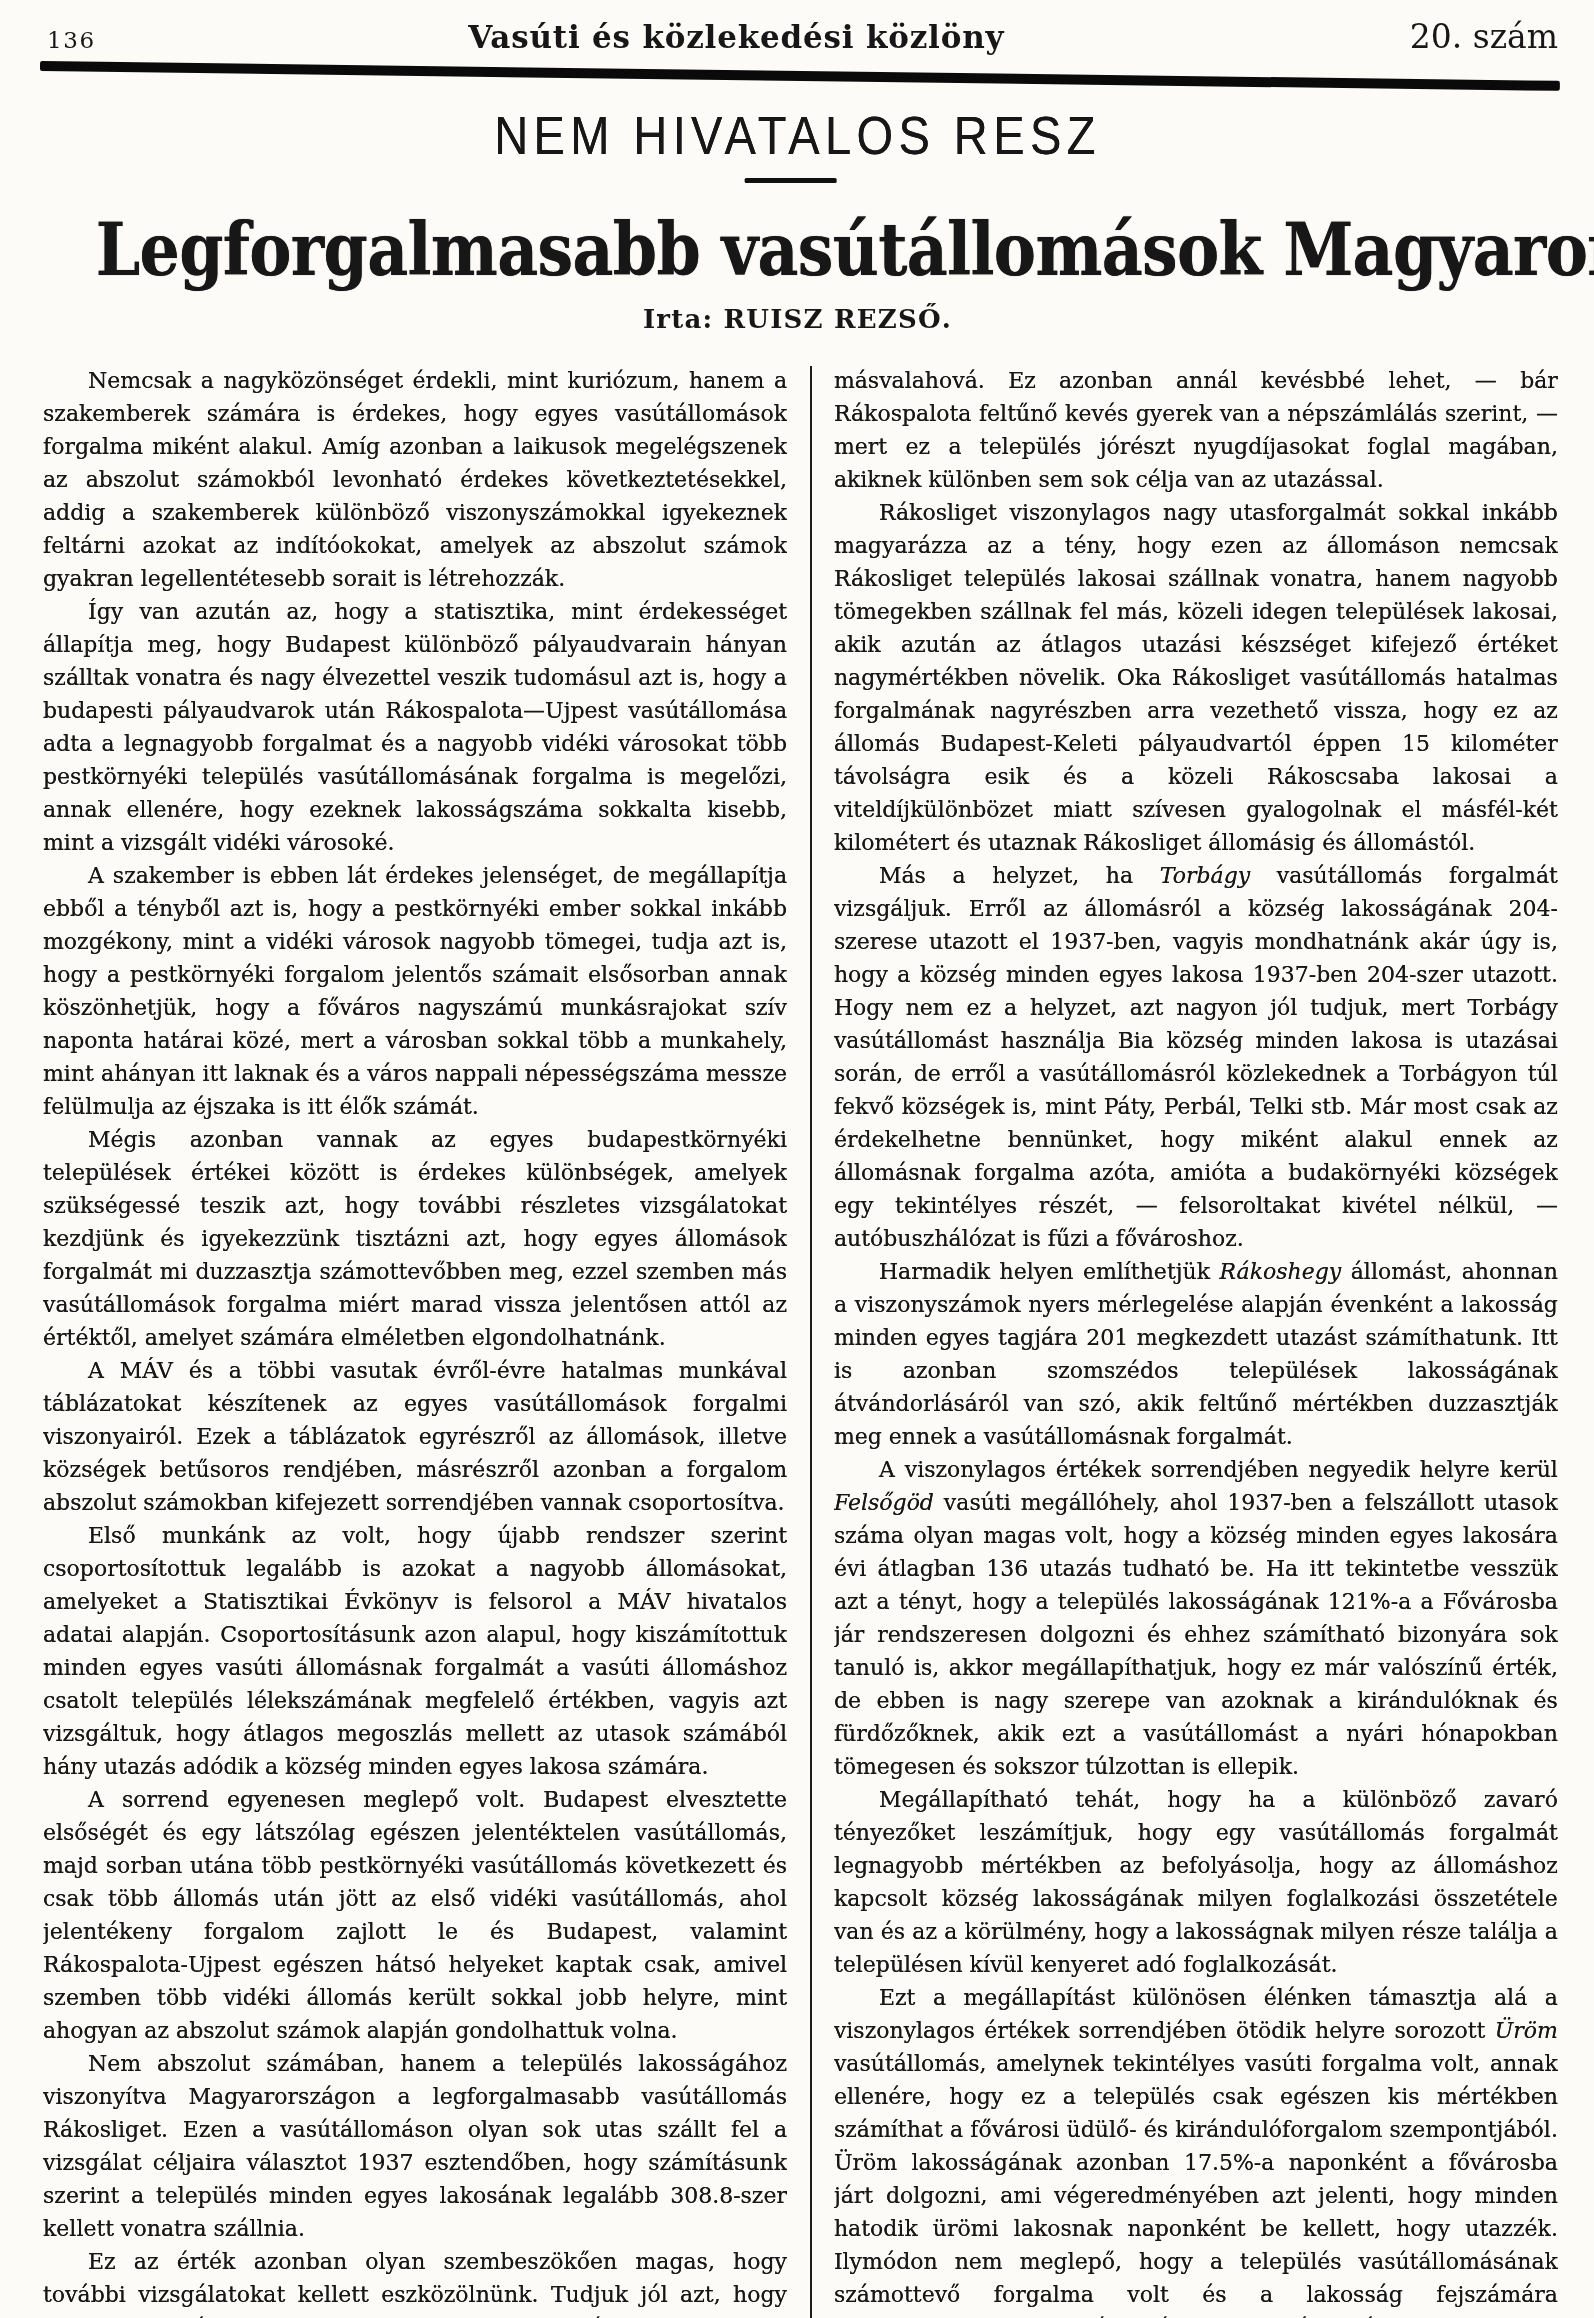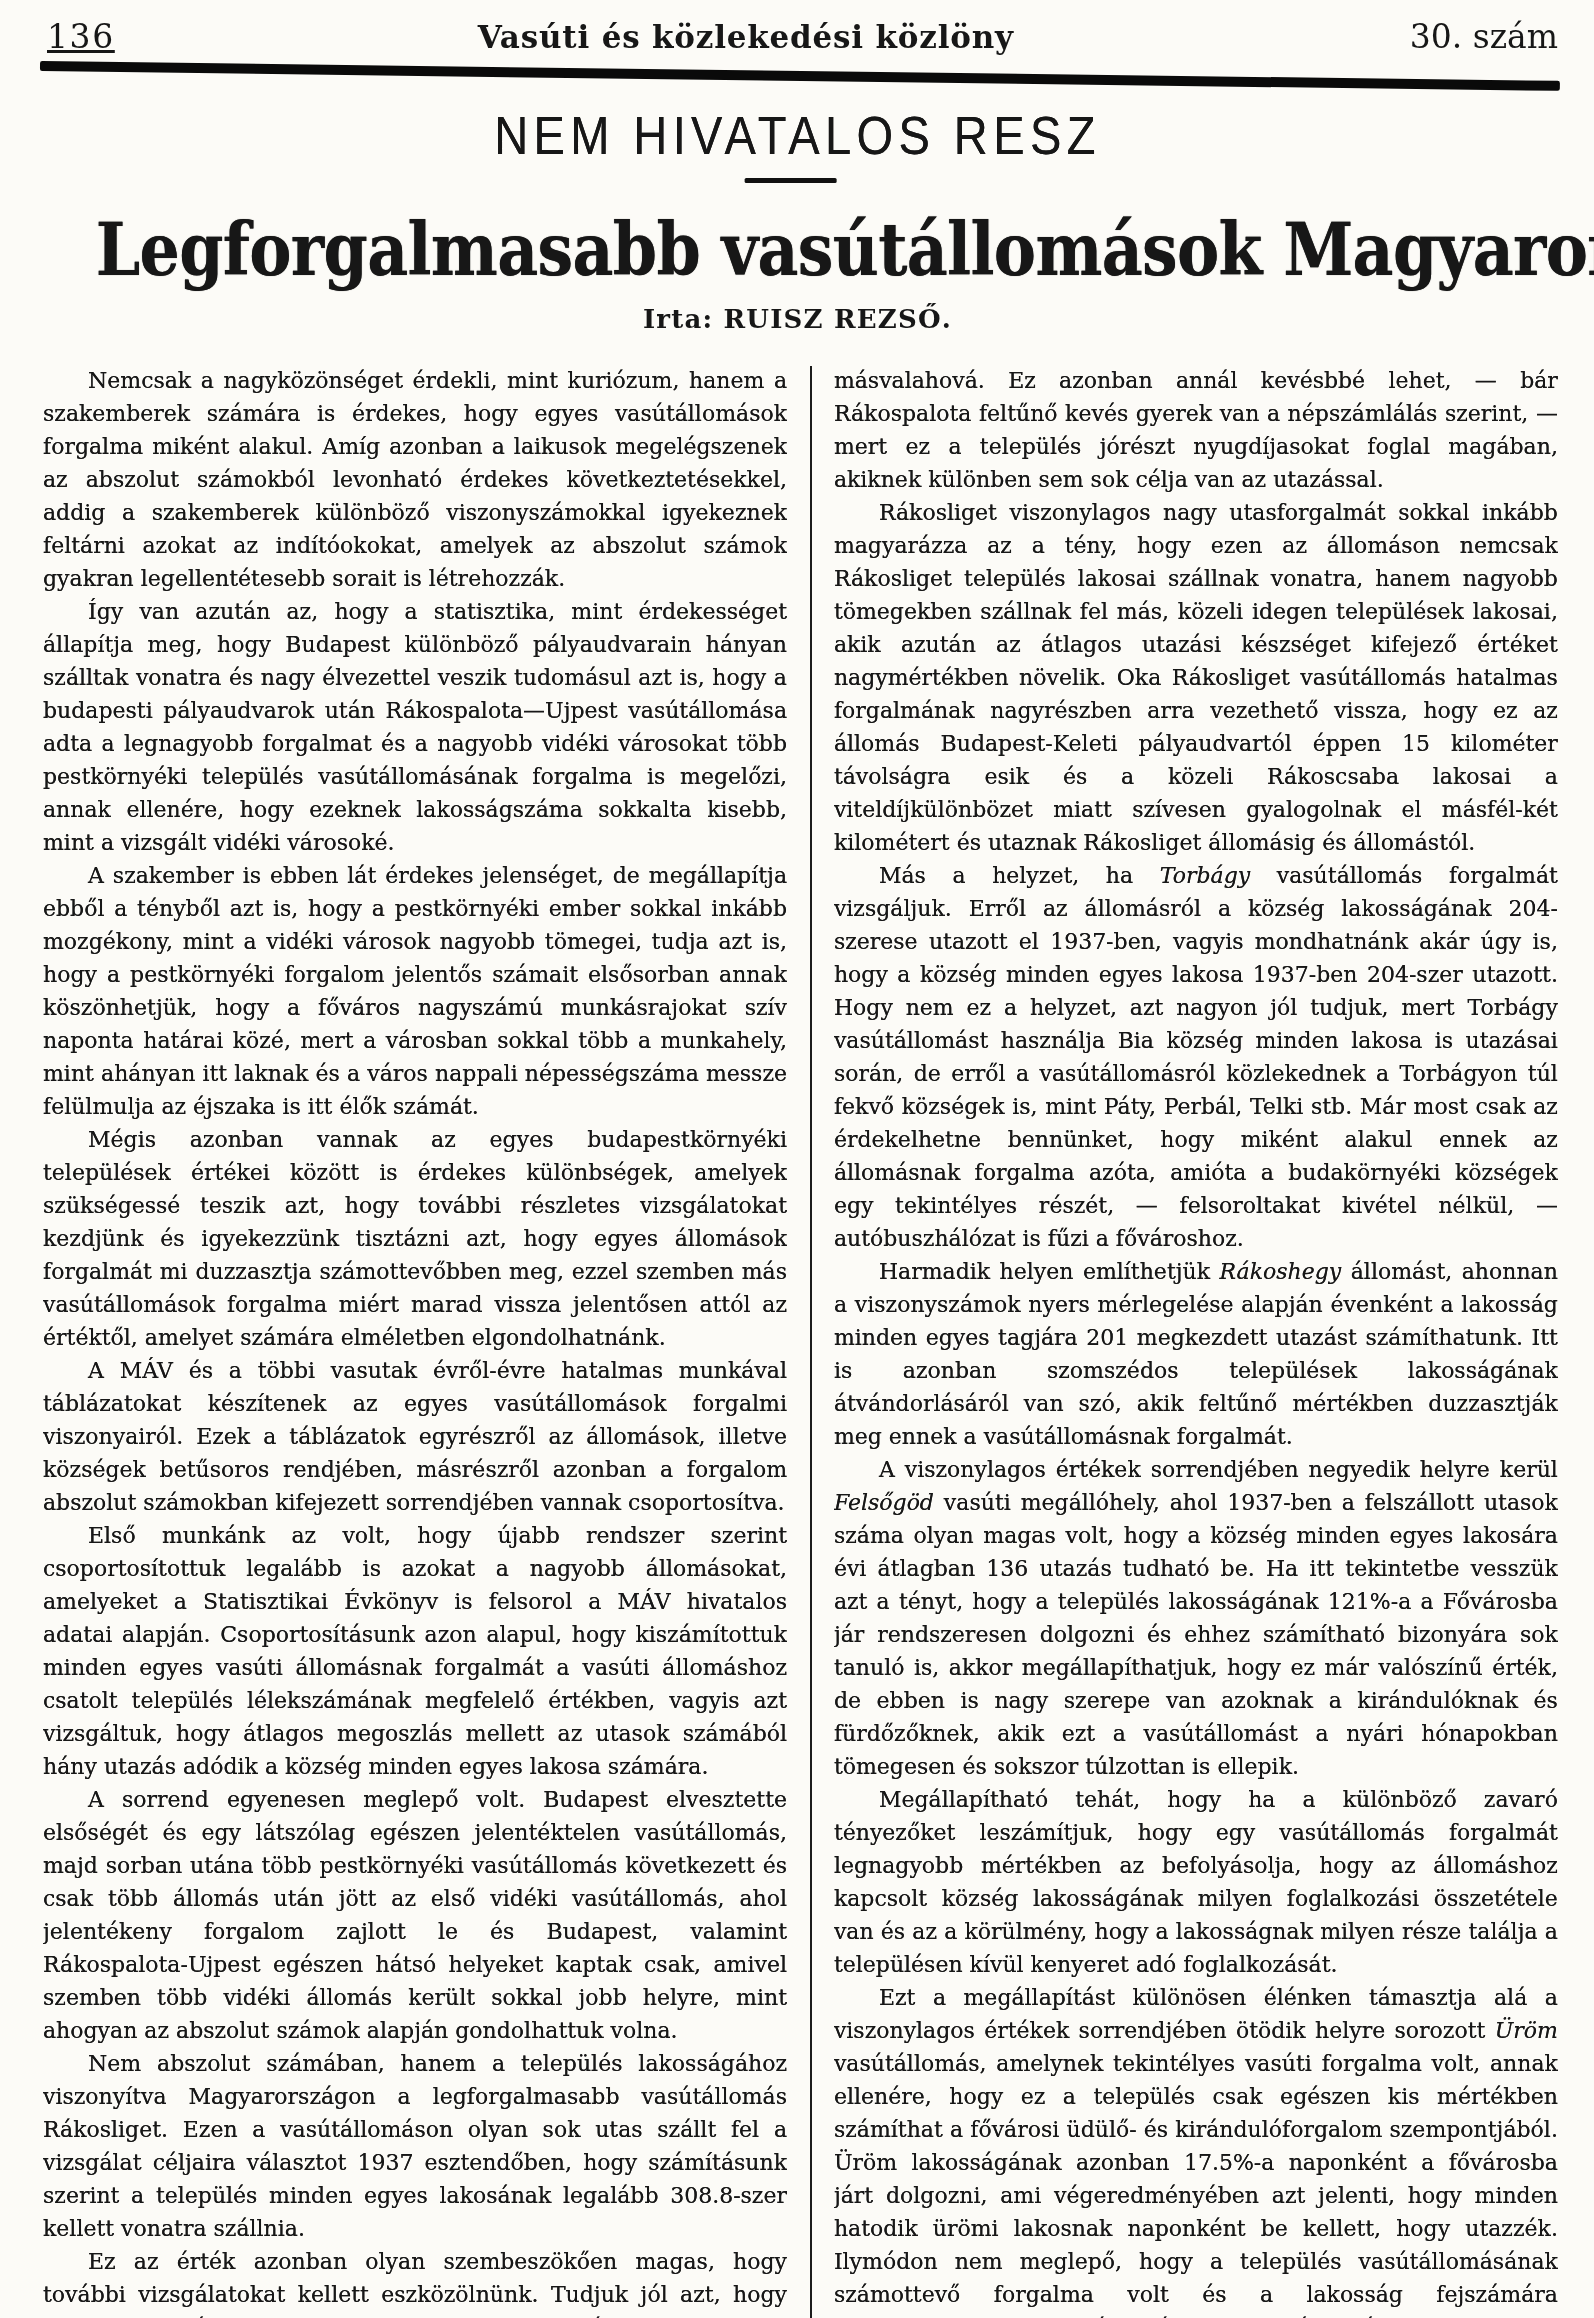--- a/index.html
+++ b/index.html
@@ -10,21 +10,21 @@
     background:#fcfbf7;
     color:#171717;
     font-family:"DejaVu Serif", serif;
     overflow:hidden;
   }
   
   .header{
     position:absolute;top:17px;left:47px;right:37px;
     display:flex;justify-content:space-between;align-items:baseline;
   }
-  .page-num{font-size:33px;letter-spacing:1.6px;text-decoration:underline;}
+  .page-num{font-size:23px;letter-spacing:1.6px;}
   .running-title{
     font-size:31px;font-weight:bold;letter-spacing:0.8px;
     filter:blur(0.6px);
     transform:translateX(-23.4px);
     margin-left:14px;
   }
   .issue{font-size:33px;}
   
   .top-rule{
     position:absolute;top:61px;left:40px;width:1520px;height:10px;
@@ -80,21 +80,21 @@
   .it{font-style:italic;}
 </style>
 </head>
 <body>
 
 <div class="page">
 
   <div class="header">
     <span class="page-num">136</span>
     <span class="running-title">Vasúti és közlekedési közlöny</span>
-    <span class="issue">30. szám</span>
+    <span class="issue">20. szám</span>
   </div>
 
   <div class="top-rule"></div>
 
   <div class="section-heading">NEM HIVATALOS RESZ</div>
   <div class="section-rule"></div>
 
   <h1 class="article-title" style="margin:0;">Legforgalmasabb vasútállomások Magyarországon.</h1>
   <div class="byline">Irta: RUISZ REZSŐ.</div>
 

